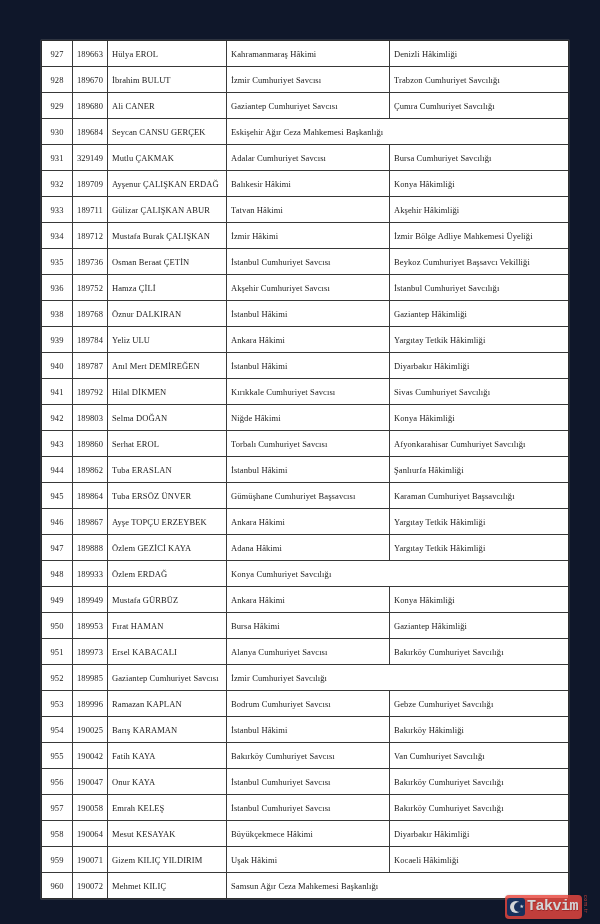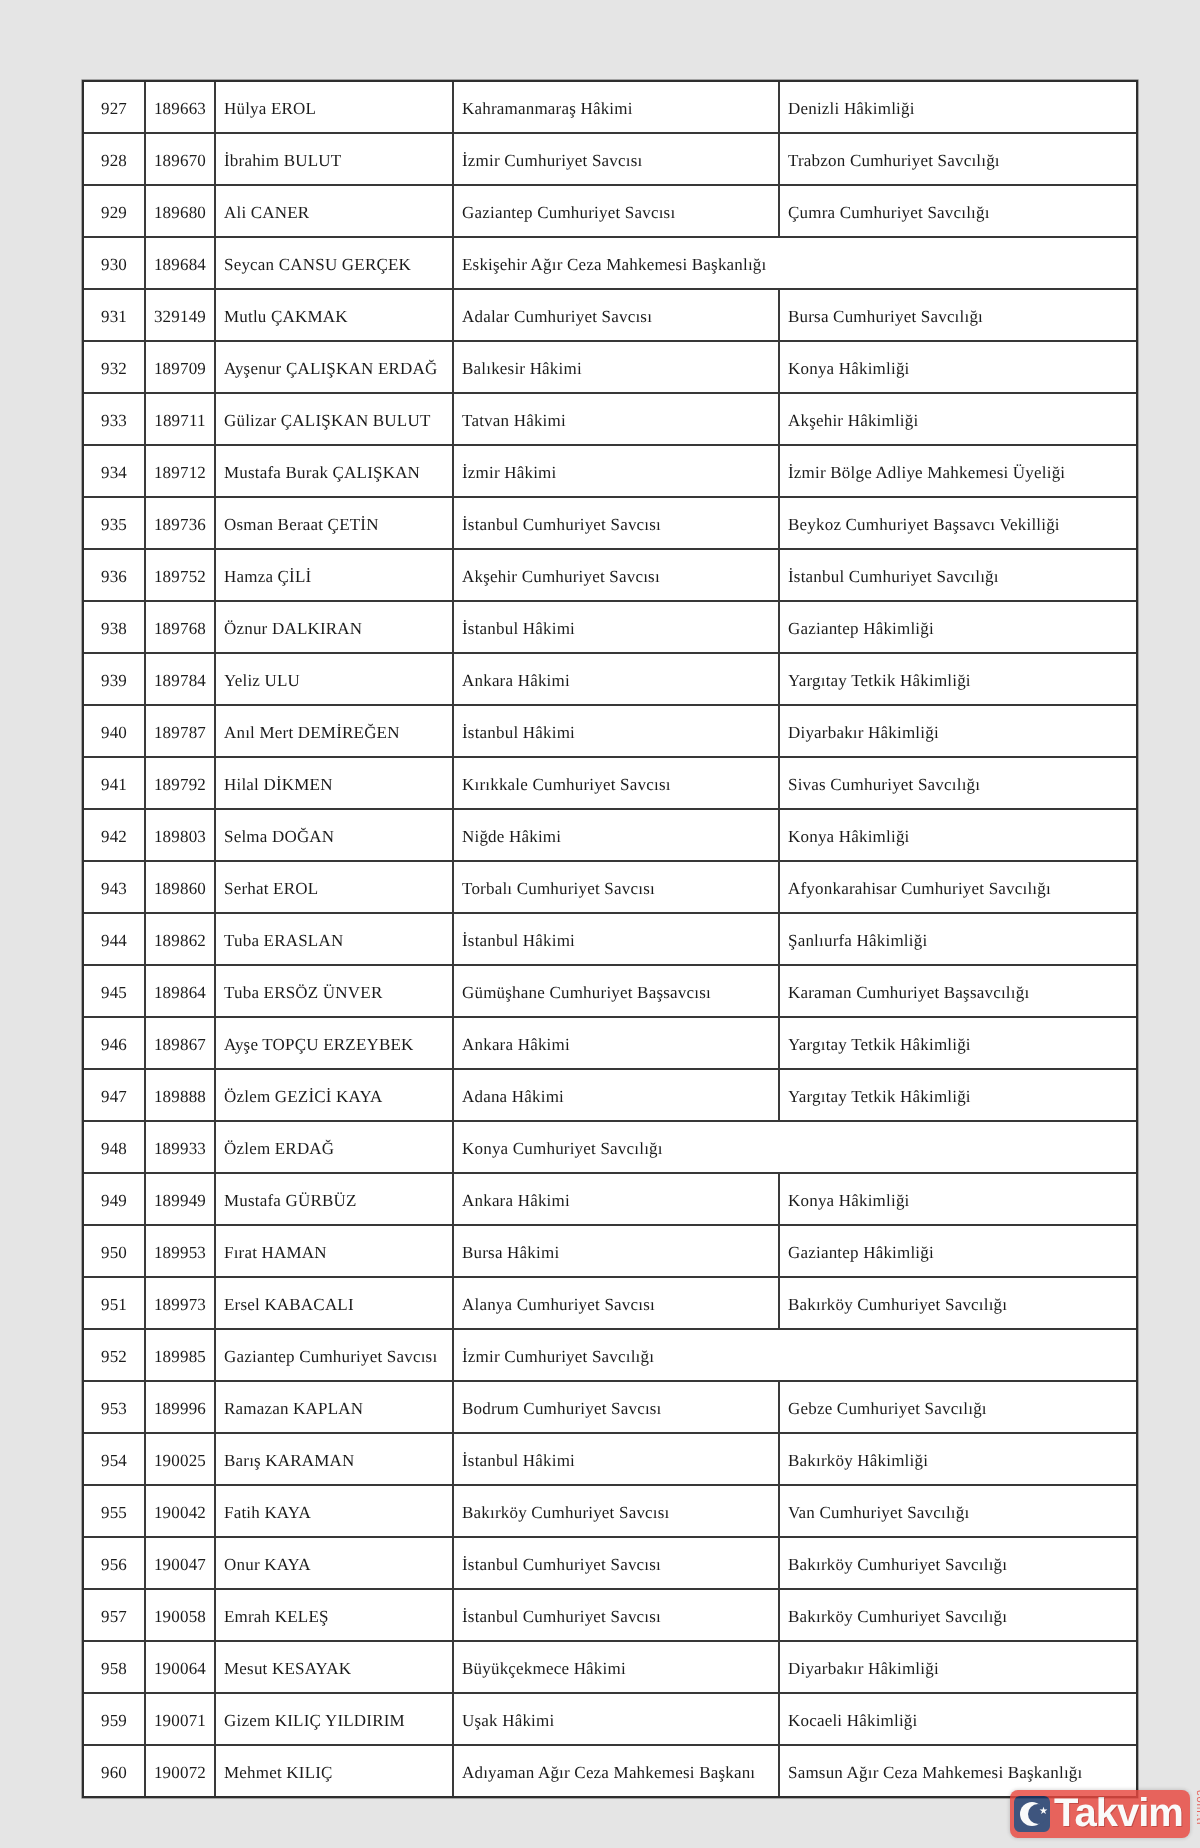--- a/index.html
+++ b/index.html
@@ -4,21 +4,21 @@
 <style>
   html,body{margin:0;padding:0;}
   body{
     width:600px;height:924px;
     background:#ffffff;
     font-family:"Liberation Serif","DejaVu Serif",serif;
     color:#161616;
     position:relative;
     overflow:hidden;
   }
-  .page{position:absolute;inset:0;background:#e5e5e5;}
+  .page{position:absolute;inset:0;background:#0f172a;}
   .doc-table{
     position:absolute;
     left:41px;top:40px;
     width:526px;
     border:1px solid #2e2e2e;
     background:#fff;
     box-shadow:0 0 0 0.3px #777;
   }
   .tr{
     display:grid;
@@ -76,23 +76,23 @@
     border-radius:50%;
     background:#1a3668;
   }
   .wm-crescent .star{
     position:absolute;right:1px;top:6px;
     color:#fff;font-size:5px;line-height:5px;
     font-family:"DejaVu Sans",sans-serif;
   }
   .wm-brand{
     color:#ffffff;
-    font-family:Liberation Sans, sans-serif;
+    font-family:Liberation Mono, monospace;
     font-weight:bold;
-    font-size:20px;
+    font-size:15px;
     line-height:14px;
     letter-spacing:-0.5px;
     text-shadow:0.5px 0.5px 0 rgba(120,0,0,0.4);
   }
   .wm-domain{
     writing-mode:vertical-rl;
     font-family:"Liberation Sans","DejaVu Sans",sans-serif;
     font-size:5.5px;
     color:#e8473f;
     margin-left:1px;
@@ -149,21 +149,21 @@
       <div class="td c-no">932</div>
       <div class="td c-reg">189709</div>
       <div class="td c-name">Ayşenur ÇALIŞKAN ERDAĞ</div>
       <div class="td c-from">Balıkesir Hâkimi</div>
       <div class="td c-to">Konya Hâkimliği</div>
     </div>
 
     <div class="tr">
       <div class="td c-no">933</div>
       <div class="td c-reg">189711</div>
-      <div class="td c-name">Gülizar ÇALIŞKAN BULUT</div>
+      <div class="td c-name">Gülizar ÇALIŞKAN ABUR</div>
       <div class="td c-from">Tatvan Hâkimi</div>
       <div class="td c-to">Akşehir Hâkimliği</div>
     </div>
 
     <div class="tr">
       <div class="td c-no">934</div>
       <div class="td c-reg">189712</div>
       <div class="td c-name">Mustafa Burak ÇALIŞKAN</div>
       <div class="td c-from">İzmir Hâkimi</div>
       <div class="td c-to">İzmir Bölge Adliye Mahkemesi Üyeliği</div>
@@ -357,21 +357,20 @@
       <div class="td c-reg">190071</div>
       <div class="td c-name">Gizem KILIÇ YILDIRIM</div>
       <div class="td c-from">Uşak Hâkimi</div>
       <div class="td c-to">Kocaeli Hâkimliği</div>
     </div>
 
     <div class="tr">
       <div class="td c-no">960</div>
       <div class="td c-reg">190072</div>
       <div class="td c-name">Mehmet KILIÇ</div>
-      <div class="td c-from">Adıyaman Ağır Ceza Mahkemesi Başkanı</div>
       <div class="td c-to">Samsun Ağır Ceza Mahkemesi Başkanlığı</div>
     </div>
   </div>
 
   <div class="wm">
     <div class="wm-box">
       <span class="wm-crescent">
         <span class="moon"></span>
           <span class="moon-cut"></span>
         <span class="star">★</span>

